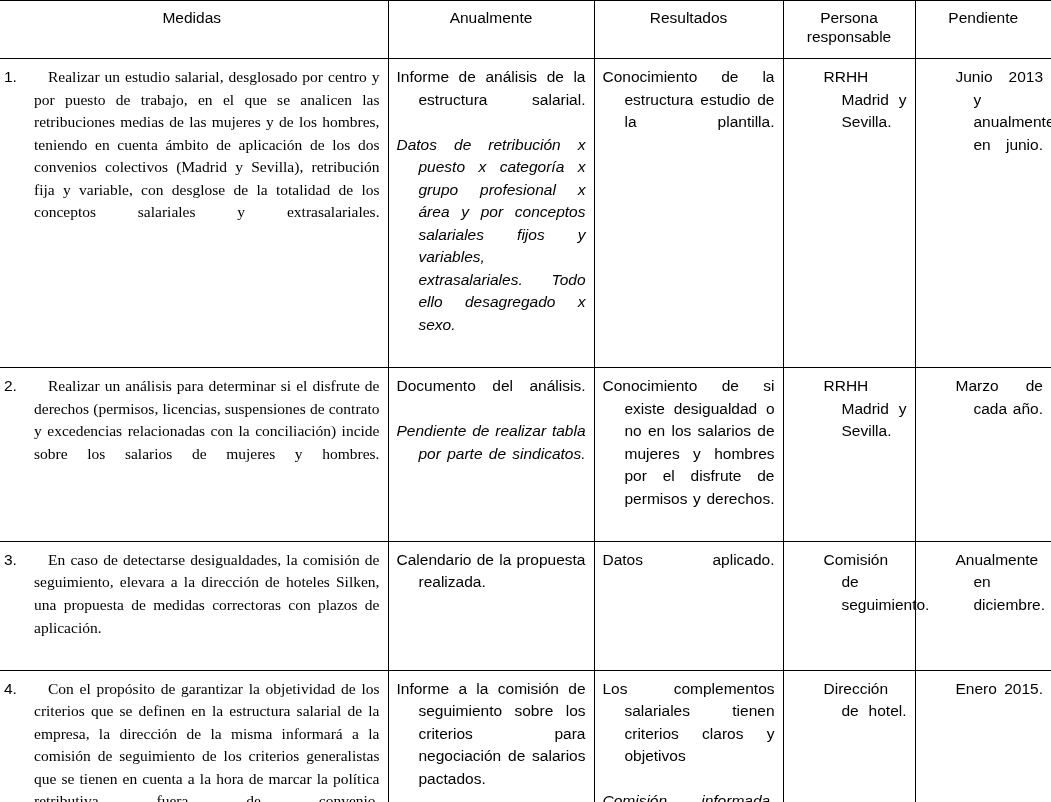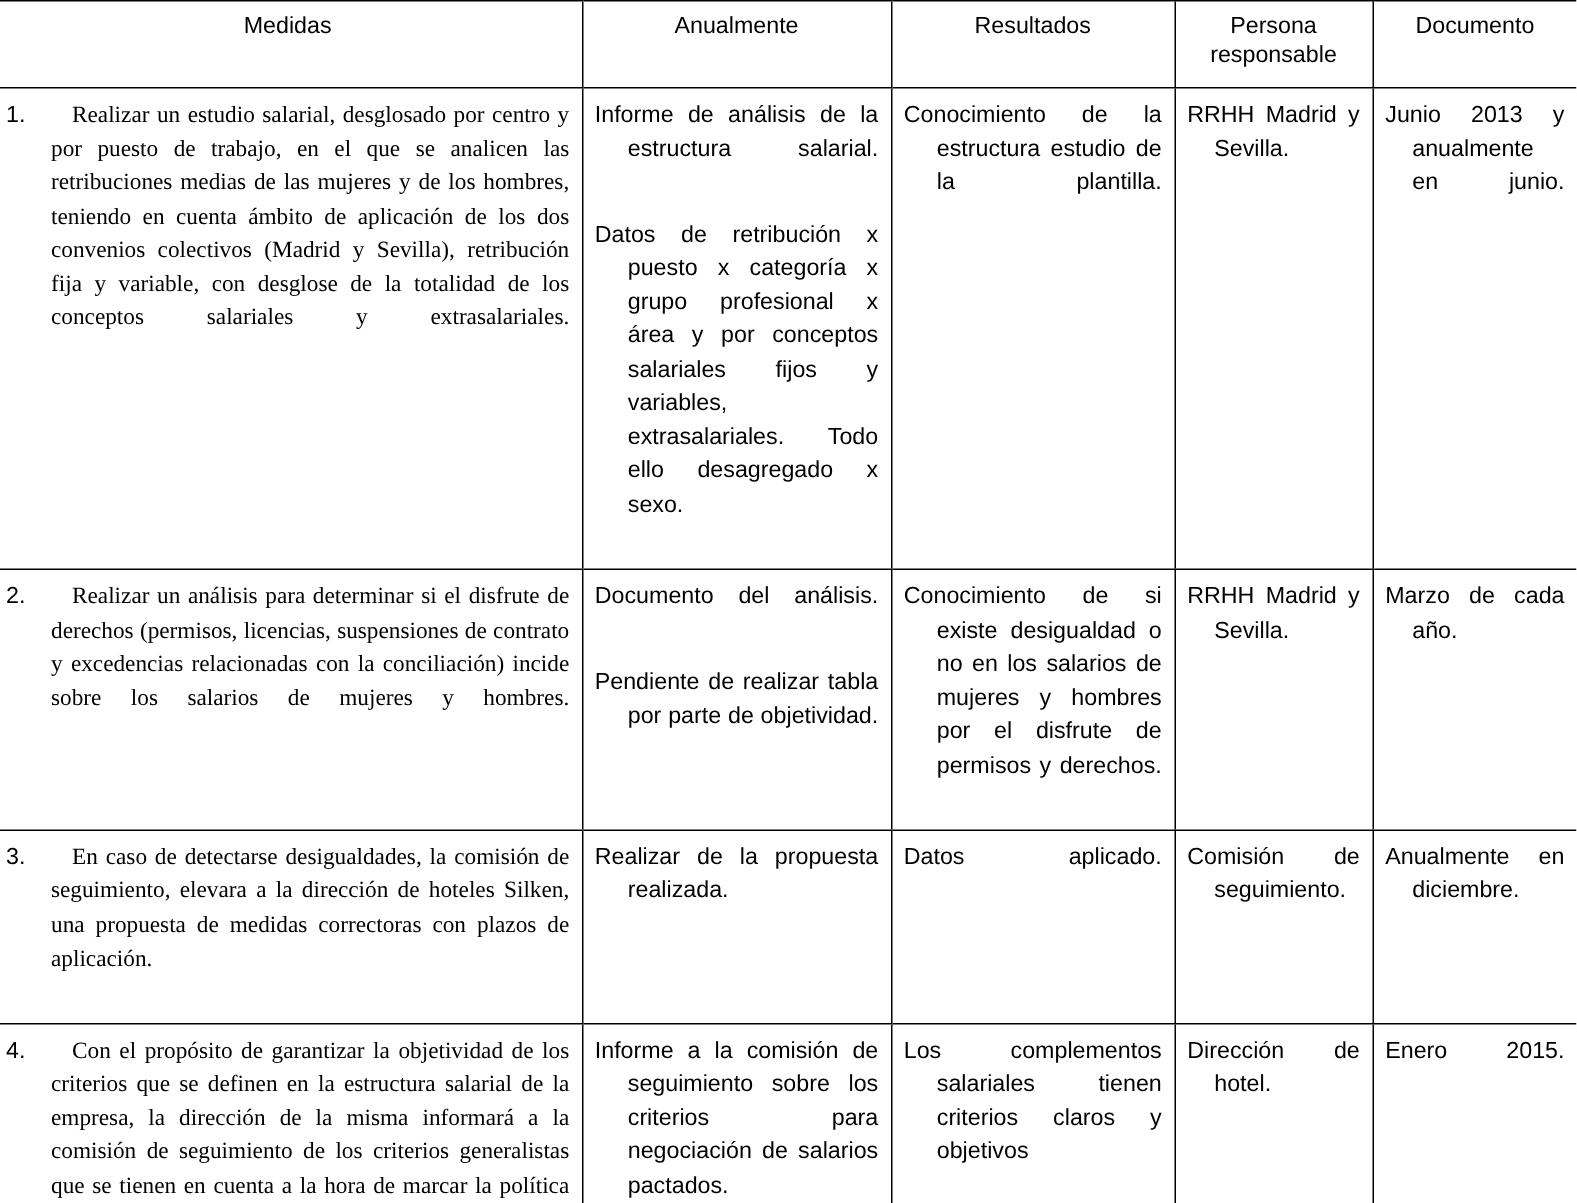--- a/index.html
+++ b/index.html
@@ -76,23 +76,25 @@
     text-justify: inter-word;
     line-height: 1.455;
     margin: 0;
     padding-left: 22px;
     text-indent: -22px;
     hyphens: none;
   }
   .cell-text.tight {
     padding-left: 18px;
     text-indent: -18px;
+    margin-left: 32px;
   }
   .cell-text + .cell-text {
-    margin-top: 12px;
+    margin-top: 0;
+    font-style: italic;
   }
   
   .cell-text::after {
     content: "";
     display: inline-block;
     width: 100%;
   }
 
   
   .measure {
@@ -141,21 +143,21 @@
 
     <thead>
       <tr>
         <th>Medidas</th>
         <th>Anualmente</th>
         <th>Resultados</th>
         <th>
           <span>Persona</span><br>
           <span>responsable</span>
         </th>
-        <th>Documento</th>
+        <th>Pendiente</th>
       </tr>
     </thead>
 
     <tbody>
 
       <tr class="row-1">
         <td>
           <div class="measure">
             <span class="measure-num">1.</span>
             <span class="measure-body">Realizar un estudio salarial, desglosado por centro y por puesto de trabajo, en el que se analicen las retribuciones medias de las mujeres y de los hombres, teniendo en cuenta ámbito de aplicación de los dos convenios colectivos (Madrid y Sevilla), retribución fija y variable, con desglose de la totalidad de los conceptos salariales y extrasalariales.</span>
@@ -178,42 +180,42 @@
 
       <tr class="row-2">
         <td>
           <div class="measure">
             <span class="measure-num">2.</span>
             <span class="measure-body">Realizar un análisis para determinar si el disfrute de derechos (permisos, licencias, suspensiones de contrato y excedencias relacionadas con la conciliación) incide sobre los salarios de mujeres y hombres.</span>
           </div>
         </td>
         <td>
           <p class="cell-text">Documento del análisis.</p>
-          <p class="cell-text">Pendiente de realizar tabla por parte de objetividad.</p>
+          <p class="cell-text">Pendiente de realizar tabla por parte de sindicatos.</p>
         </td>
         <td>
           <p class="cell-text">Conocimiento de si existe desigualdad o no en los salarios de mujeres y hombres por el disfrute de permisos y derechos.</p>
         </td>
         <td>
           <p class="cell-text tight">RRHH Madrid y Sevilla.</p>
         </td>
         <td>
           <p class="cell-text tight">Marzo de cada año.</p>
         </td>
       </tr>
 
       <tr class="row-3">
         <td>
           <div class="measure">
             <span class="measure-num">3.</span>
             <span class="measure-body">En caso de detectarse desigualdades, la comisión de seguimiento, elevara a la dirección de hoteles Silken, una propuesta de medidas correctoras con plazos de aplicación.</span>
           </div>
         </td>
         <td>
-          <p class="cell-text">Realizar de la propuesta realizada.</p>
+          <p class="cell-text">Calendario de la propuesta realizada.</p>
         </td>
         <td>
           <p class="cell-text">Datos aplicado.</p>
         </td>
         <td>
           <p class="cell-text tight">Comisión de seguimiento.</p>
         </td>
         <td>
           <p class="cell-text tight">Anualmente en diciembre.</p>
         </td>

